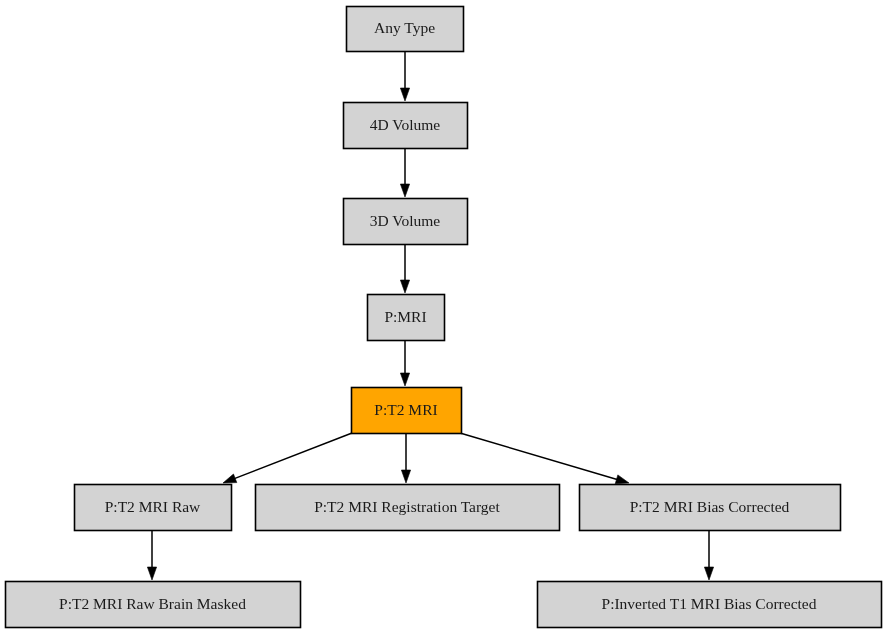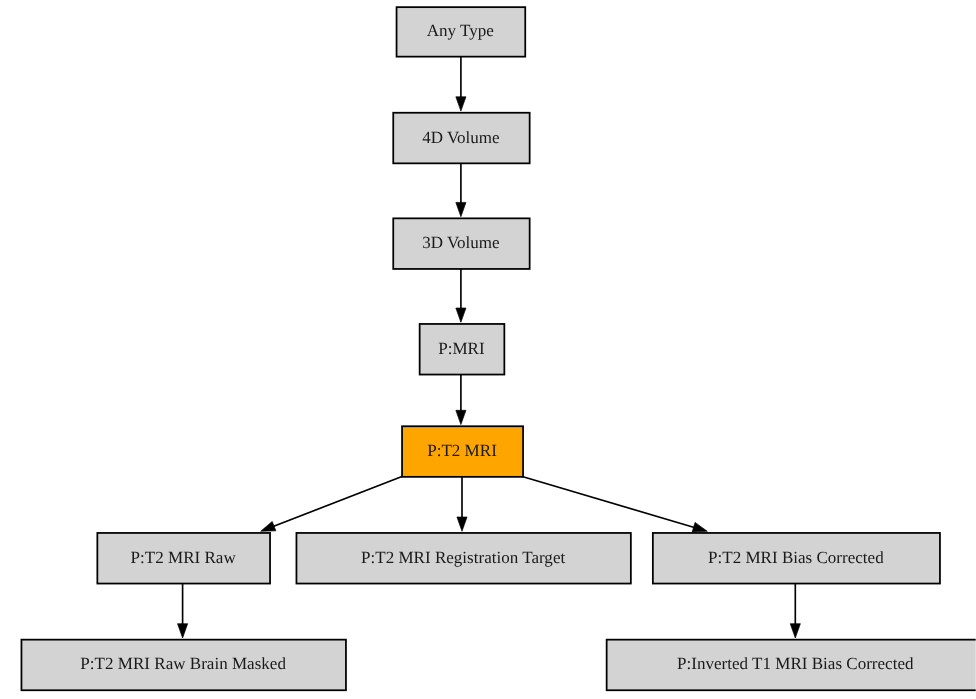--- a/index.html
+++ b/index.html
@@ -10,21 +10,20 @@
   body {
     width: 887px;
     height: 635px;
     overflow: hidden;
     font-family: "Liberation Serif", "DejaVu Serif", serif;
   }
   #graph-root {
     position: relative;
     width: 828px;
     height: 635px;
-    margin-left: 14px;
   }
   svg#graph-canvas {
     position: absolute;
     top: 0;
     left: 0;
     width: 887px;
     height: 635px;
     display: block;
   }
   .node-box {

